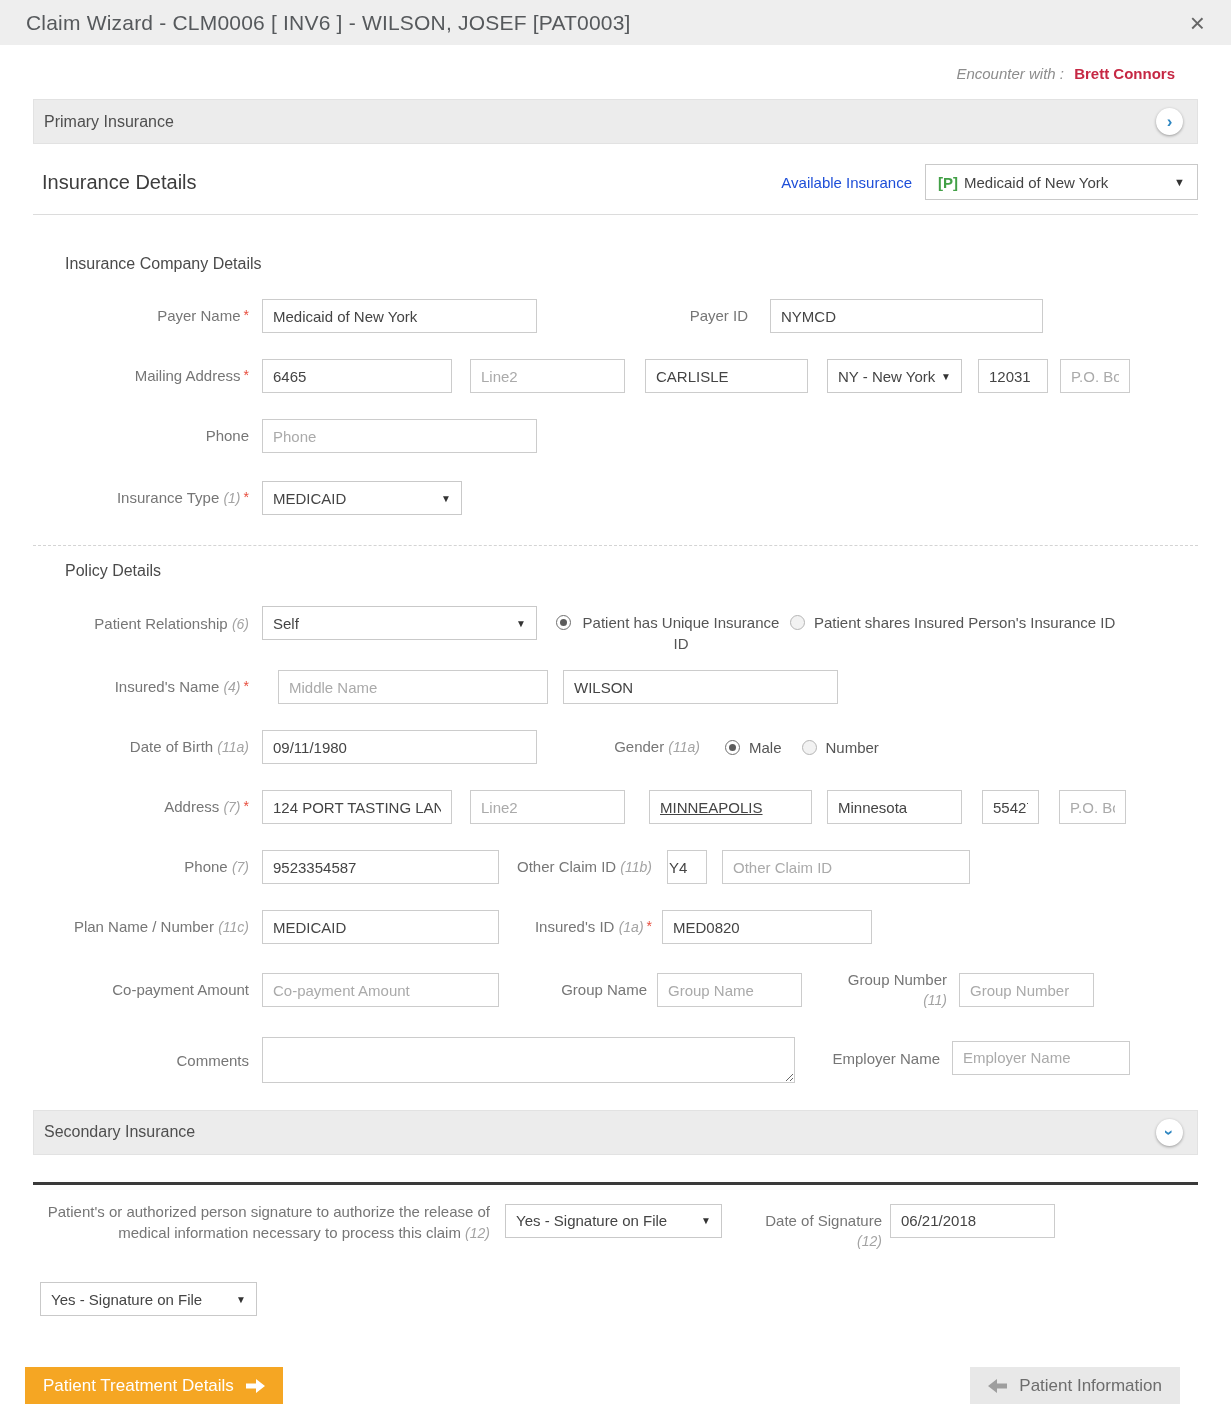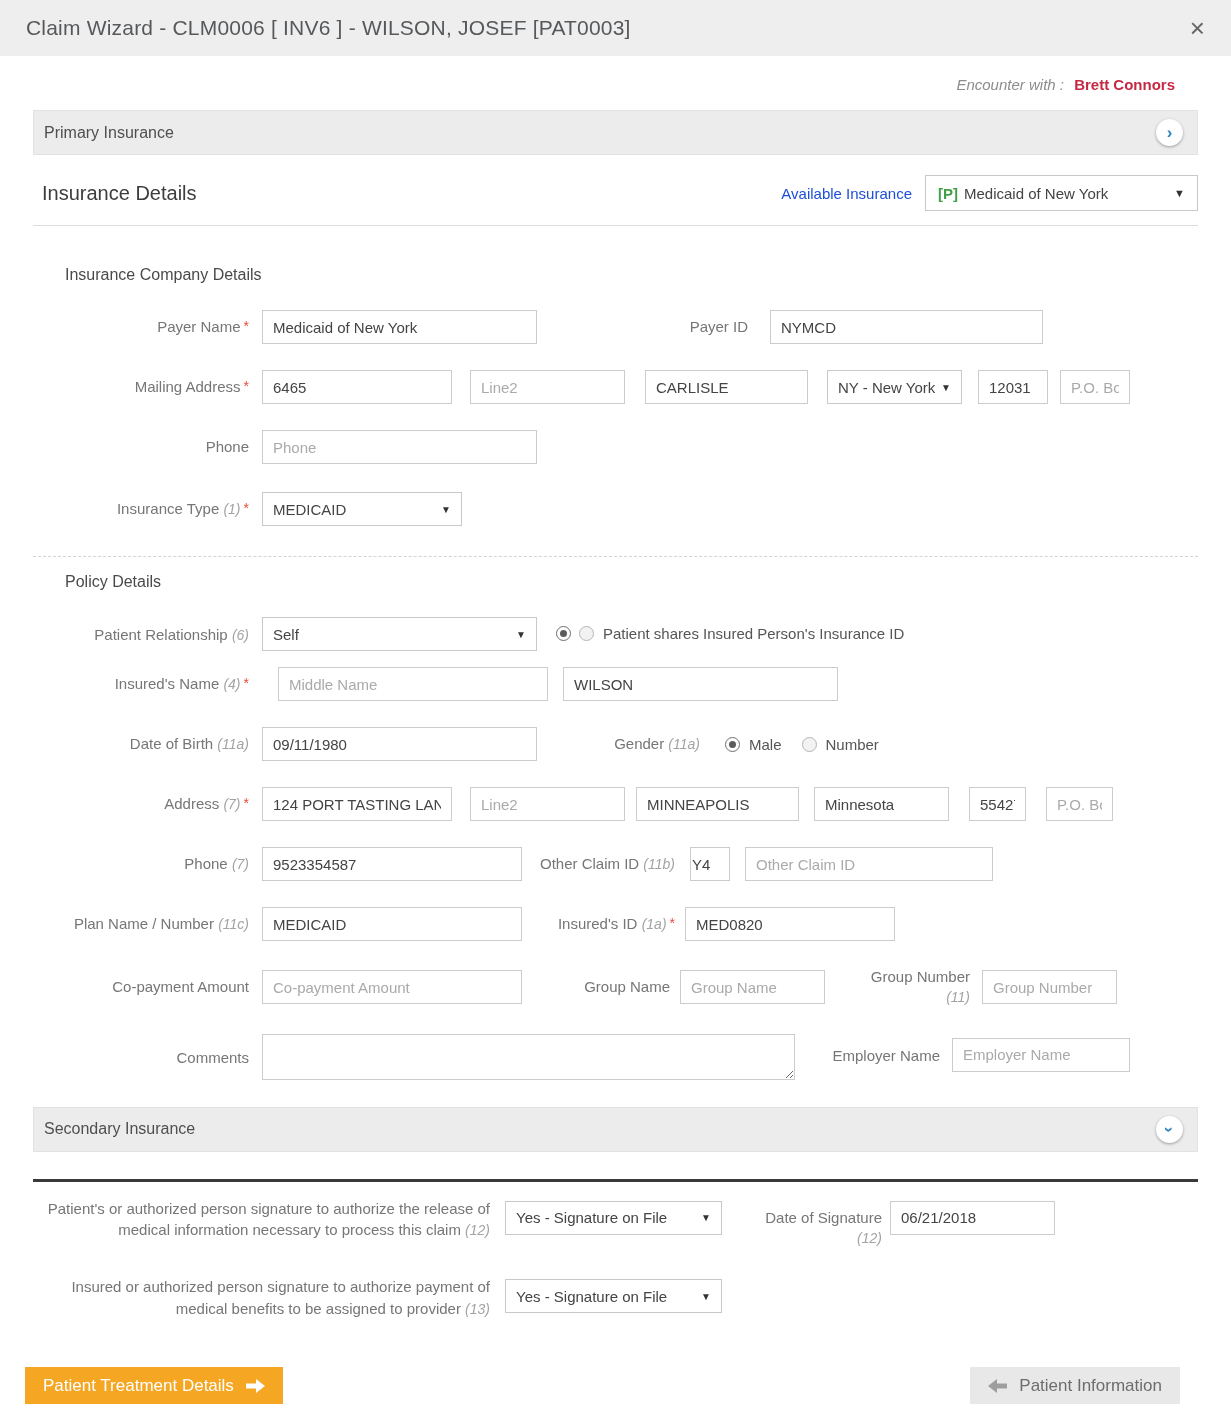--- a/index.html
+++ b/index.html
@@ -3,21 +3,21 @@
 <meta charset="utf-8">
 <style>
   * { box-sizing: border-box; margin: 0; padding: 0; }
   html,body { background:#fff; }
   body {
     width:1231px; height:1417px; position:relative;
     font-family:"Liberation Sans", sans-serif; color:#444; overflow:hidden;
   }
   
   .titlebar {
-    height:56px; background:#eeeeee; display:flex; align-items:center;
+    height:45px; background:#eeeeee; display:flex; align-items:center;
     justify-content:space-between; padding:10px 26px;
   }
   .titlebar h1 { font-size:21px; font-weight:400; color:#56595c; letter-spacing:.2px; }
   .close-btn { font-size:26px; color:#666; cursor:pointer; line-height:1; font-weight:300; }
   .encounter { text-align:right; padding:20px 56px 0 0; font-size:15px; }
   .encounter .enc-label { font-style:italic; color:#8d8d8d; }
   .encounter .enc-name  { color:#c62844; font-weight:700; margin-left:6px; }
   
   .acc-bar {
     margin:17px 33px 0 33px; background:#ececec; border:1px solid #e2e2e2;
@@ -65,21 +65,21 @@
     border:1px solid #cccccc; font-family:"Liberation Sans", sans-serif; font-size:15px;
     color:#444; padding:6px 10px; resize:both; outline:none;
   }
   .fake-select {
     height:34px; border:1px solid #c9c9c9; background:#fff; display:flex; align-items:center;
     padding:0 10px; font-size:15px; color:#444; cursor:pointer;
   }
   .fake-select .caret { margin-left:auto; font-size:10px; color:#333; }
   
   .w275{width:275px} .w273{width:273px} .w270{width:270px} .w248{width:248px}
-  .w225{width:260px} .w217{width:217px} .w210{width:210px} .w190{width:190px}
+  .w225{width:237px} .w217{width:217px} .w210{width:210px} .w190{width:190px}
   .w178{width:178px} .w165{width:165px} .w163{width:163px} .w155{width:155px}
   .w145{width:145px} .w135{width:135px} .w70{width:70px} .w67{width:67px}
   .w57{width:57px} .w40{width:40px}
   
   .radio-item { display:flex; align-items:flex-start; cursor:pointer; }
   .radio {
     width:15px; height:15px; border-radius:50%; border:1px solid #b5b5b5; background:#f2f2f2;
     position:relative; flex-shrink:0; margin-top:3px;
   }
   .radio.checked { border-color:#6f6f6f; background:#fff; }
@@ -178,20 +178,21 @@
 <div class="section-title" style="margin-top:16px;margin-left:65px">Policy Details</div>
 
 <div class="frow top">
   <span class="lbl" style="margin-top:8px"><span>Patient Relationship</span> <span class="num">(6)</span></span>
   <div class="fake-select w275">
     <span>Self</span>
     <span class="caret">▼</span>
   </div>
   <div class="radio-item" style="margin-left:19px;margin-top:6px">
     <span class="radio checked"></span>
+    <span class="radio-text" style="width:202px;text-align:center">Patient has Unique Insurance ID</span>
   </div>
   <div class="radio-item" style="margin-left:8px;margin-top:6px">
     <span class="radio"></span>
     <span class="radio-text">Patient shares Insured Person's Insurance ID</span>
   </div>
 </div>
 
 <div class="frow" style="margin-top:16px">
   <span class="lbl"><span>Insured's Name</span> <span class="num">(4)</span><span class="req">*</span></span>
   <input type="text" class="w270" style="margin-left: 16px;" placeholder="Middle Name">
@@ -209,21 +210,21 @@
   <div class="radio-item" style="margin-left:20px">
     <span class="radio"></span>
     <span class="radio-text">Number</span>
   </div>
 </div>
 
 <div class="frow">
   <span class="lbl"><span>Address</span> <span class="num">(7)</span><span class="req">*</span></span>
   <input type="text" class="w190" value="124 PORT TASTING LANE" style="">
   <input type="text" class="w155" style="margin-left: 18px;" placeholder="Line2">
-  <input type="text" class="w163" style="margin-left: 11px;" value="MINNEAPOLIS">
+  <input type="text" class="w163" style="margin-left: 24px; text-decoration: underline;" value="MINNEAPOLIS">
   <input type="text" class="w135" style="margin-left: 15px;" value="Minnesota">
   <input type="text" class="w57" style="margin-left: 20px;" value="55427">
   <input type="text" class="w67" style="margin-left: 20px;" placeholder="P.O. Box">
 </div>
 
 <div class="frow">
   <span class="lbl"><span>Phone</span> <span class="num">(7)</span></span>
   <input type="text" class="w225" value="9523354587" style="">
   <span class="lbl-inline w145" style="margin-left:8px"><span>Other Claim ID</span> <span class="num">(11b)</span></span>
   <input type="text" class="w40" style="margin-left: 15px; padding: 0px 1px;" value="Y4">
@@ -266,21 +267,20 @@
   <span class="sig-lbl"><span>Patient's or authorized person signature to authorize the release of medical information necessary to process this claim</span> <span class="num">(12)</span></span>
   <div class="fake-select w217 mt3" style="margin-left:15px">
     <span>Yes - Signature on File</span>
     <span class="caret">▼</span>
   </div>
   <span class="lbl-inline w145" style="margin-left:15px;margin-top:10px"><span>Date of Signature</span> <span class="num">(12)</span></span>
   <input type="text" class="w165 mt3" style="margin-left: 8px;" value="06/21/2018">
 </div>
 
 <div class="frow top" style="margin-top:28px">
-  <span class="sig-lbl"><span>Insured or authorized person signature to authorize payment of medical benefits to be assigned to provider</span> <span class="num">(13)</span></span>
   <div class="fake-select w217 mt3" style="margin-left:15px">
     <span>Yes - Signature on File</span>
     <span class="caret">▼</span>
   </div>
 </div>
 
 <div class="footer">
   <button class="btn btn-next">
     <span>Patient Treatment Details</span>
     <svg width="19" height="14" viewBox="0 0 19 14">

